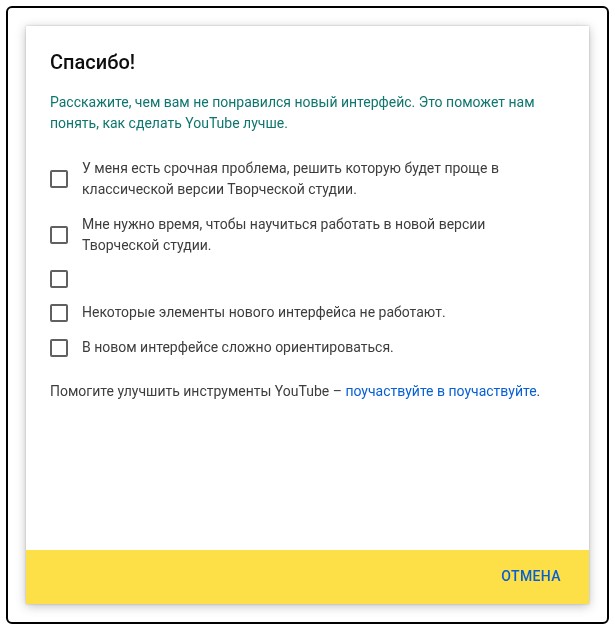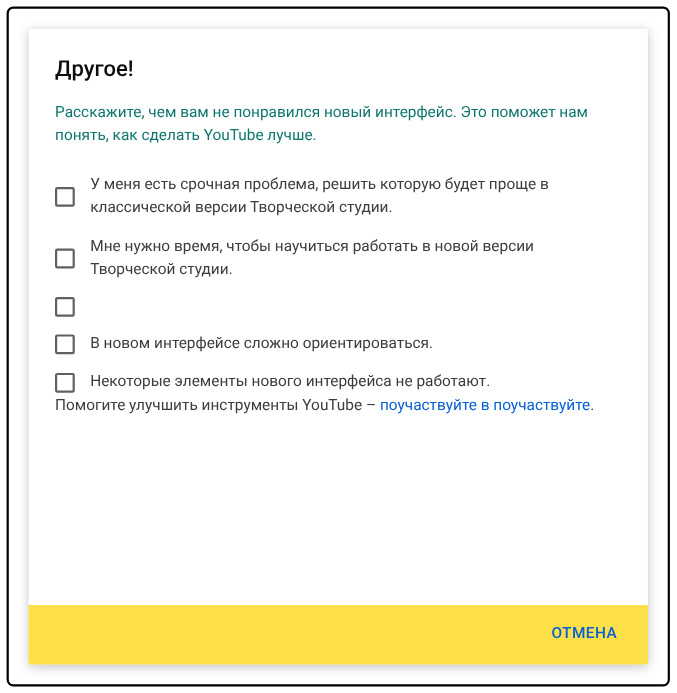--- a/index.html
+++ b/index.html
@@ -58,20 +58,21 @@
     .intro {
       font-size: 14px;
       color: #0f766e;
       line-height: 1.5;
       margin-bottom: 24px;
     }
     .checkbox-list {
       display: flex;
       flex-direction: column;
       gap: 14px;
+      margin-bottom: 22px;
     }
     .checkbox-row {
       display: flex;
       align-items: center;
       gap: 14px;
       cursor: pointer;
     }
     .checkbox {
       width: 18px;
       height: 18px;
@@ -124,43 +125,43 @@
       text-transform: uppercase;
     }
   </style>
 </head>
 <body>
 
 <div class="outer">
   <div class="dialog">
     <div class="scroll-area">
 
-      <h1 class="heading">Другое!</h1>
+      <h1 class="heading">Спасибо!</h1>
 
       <p class="intro">Расскажите, чем вам не понравился новый интерфейс. Это поможет нам понять, как сделать YouTube лучше.</p>
 
       <div class="checkbox-list">
         <label class="checkbox-row">
           <span class="checkbox"></span>
           <span class="checkbox-label">У меня есть срочная проблема, решить которую будет проще в классической версии Творческой студии.</span>
         </label>
         <label class="checkbox-row">
           <span class="checkbox"></span>
           <span class="checkbox-label">Мне нужно время, чтобы научиться работать в новой версии Творческой студии.</span>
         </label>
         <label class="checkbox-row">
           <span class="checkbox"></span>
         </label>
         <label class="checkbox-row">
           <span class="checkbox"></span>
-          <span class="checkbox-label">В новом интерфейсе сложно ориентироваться.</span>
+          <span class="checkbox-label">Некоторые элементы нового интерфейса не работают.</span>
         </label>
         <label class="checkbox-row">
           <span class="checkbox"></span>
-          <span class="checkbox-label">Некоторые элементы нового интерфейса не работают.</span>
+          <span class="checkbox-label">В новом интерфейсе сложно ориентироваться.</span>
         </label>
       </div>
 
       <p class="help-text">
         <span>Помогите улучшить инструменты YouTube – </span><a class="link">поучаствуйте в поучаствуйте</a><span>.</span>
       </p>
 
 
     </div>
 

